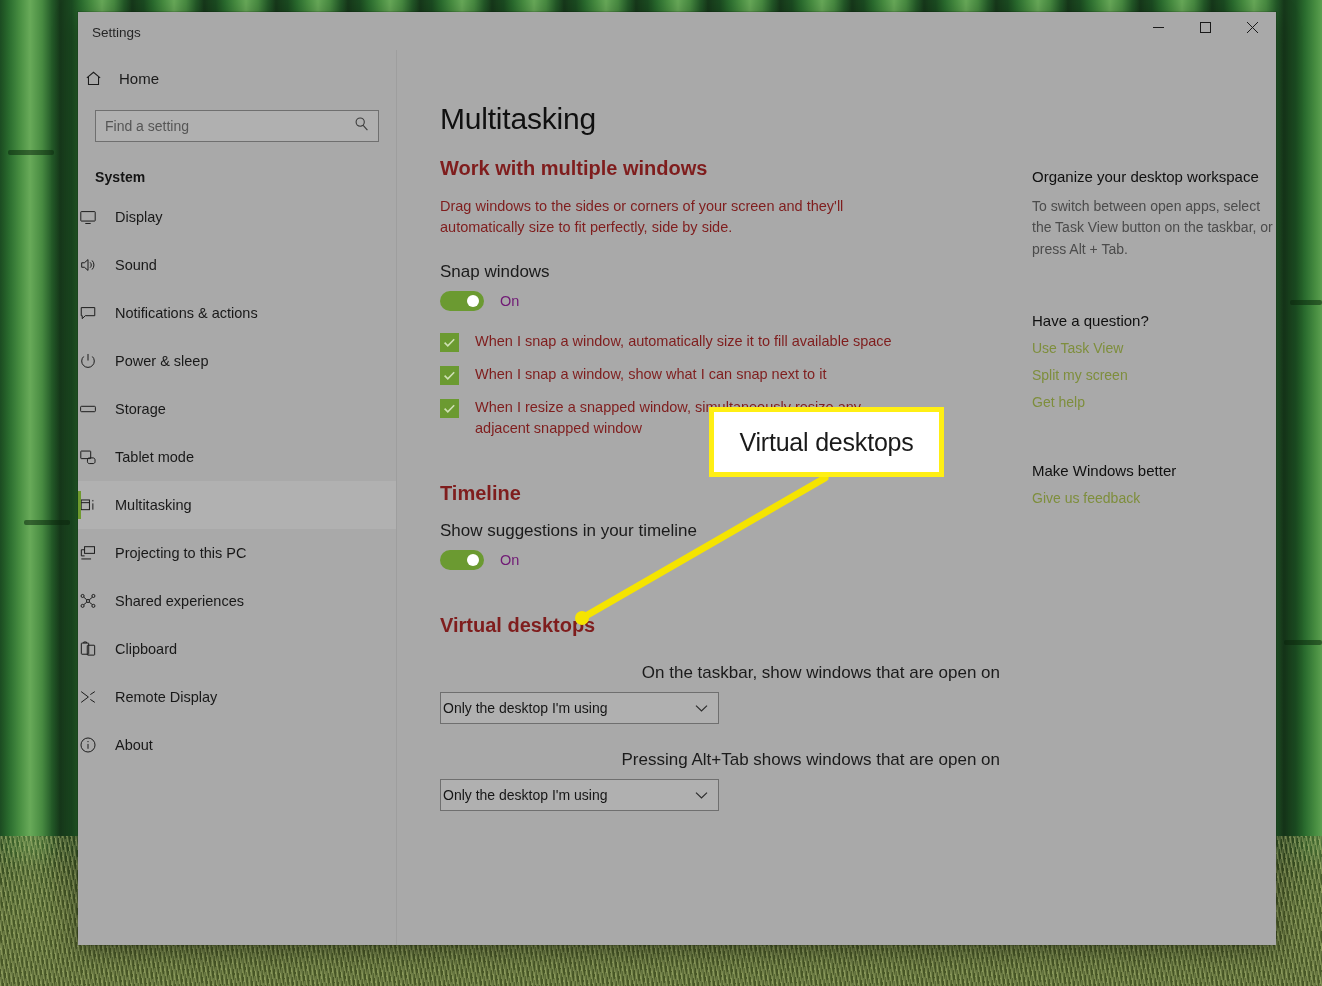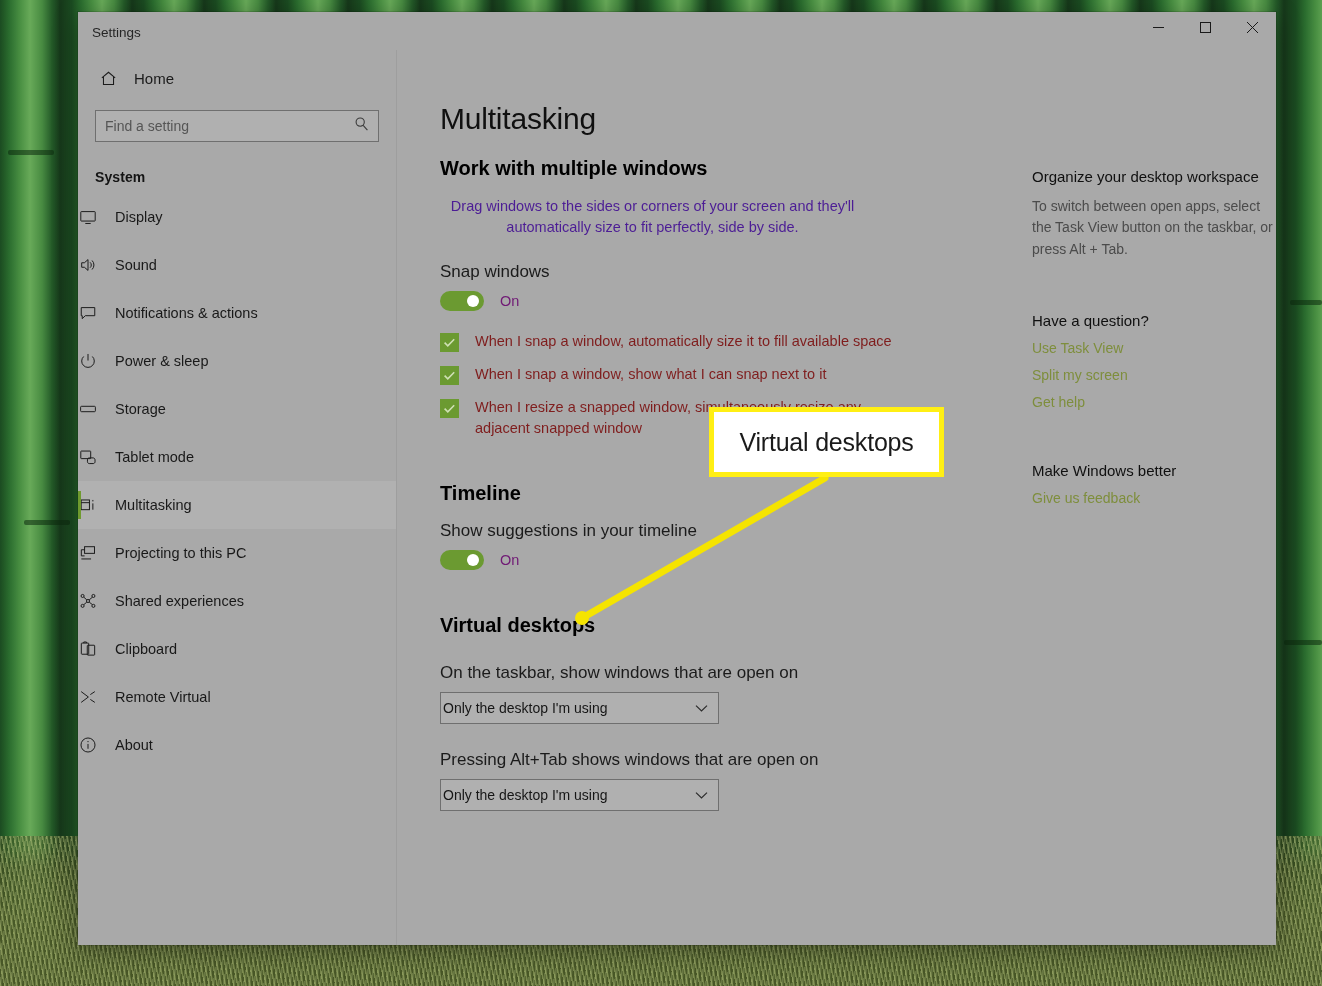--- a/index.html
+++ b/index.html
@@ -97,21 +97,21 @@
     flex: 0 0 319px;
     background: #a9a9a9;
     border-right: 1px solid #9e9e9e;
     padding-top: 8px;
     overflow: hidden;
   }
   .nav-home {
     display: flex; align-items: center;
     gap: 16px;
     height: 40px;
-    padding-left: 20px;
+    padding-left: 5px;
     cursor: default;
   }
   .nav-home .label { font-size: 15px; color: #1b1b1b; }
 
   .search-wrap {
     margin: 12px 17px 0 17px;
     height: 32px;
     background: #b0b0b0;
     border: 1px solid #6f6f6f;
     display: flex; align-items: center;
@@ -183,31 +183,30 @@
   }
   .page-title {
     font-size: 30px;
     font-weight: normal;
     color: #101010;
     letter-spacing: -0.2px;
     margin-bottom: 21px;
   }
   .sec-head {
     font-size: 20px;
-    color: #000000;
+    color: #7f1d1d;
     margin-bottom: 16px;
   }
   .sec-head.sub { margin-top: 44px; }
   .desc {
     font-size: 14.5px;
-    color: #4c1d95;
+    color: #7f1d1d;
     line-height: 1.45;
     width: 425px;
     margin-bottom: 24px;
-    text-align: center;
   }
   .field-label {
     font-size: 17px;
     color: #1b1b1b;
     margin-bottom: 9px;
   }
 
   
   .toggle-row { display: flex; align-items: center; gap: 16px; }
   .toggle {
@@ -245,21 +244,21 @@
   }
   .cbox svg { position: absolute; left: 2px; top: 2px; }
   .check-text {
     font-size: 14.5px;
     color: #7f1d1d;
     line-height: 1.42;
     max-width: 420px;
   }
 
   
-  .dd-block { margin-top: 26px; }
+  .dd-block { margin-top: 26px; text-align: right; }
   .dropdown {
     margin-top: 9px;
     width: 279px;
     height: 32px;
     background: #b0b0b0;
     border: 1px solid #6f6f6f;
     display: flex;
     align-items: center;
     padding: 0 2px;
     cursor: pointer;
@@ -493,21 +492,21 @@
           <span class="label">Clipboard</span>
         </li>
 
         <li class="nav-item">
           <span class="ico">
             <svg width="18" height="18" viewBox="0 0 20 20" fill="none" stroke="#1b1b1b" stroke-width="1.1">
               <path d="M2.4 4 L10.4 10 L2.4 16"></path>
               <path d="M17.6 4 L12.6 7.3 M17.6 16 L12.6 12.7"></path>
             </svg>
           </span>
-          <span class="label">Remote Virtual</span>
+          <span class="label">Remote Display</span>
         </li>
 
         <li class="nav-item">
           <span class="ico">
             <svg width="18" height="18" viewBox="0 0 20 20" fill="none" stroke="#1b1b1b" stroke-width="1.1">
               <circle cx="10" cy="10" r="7.8"></circle>
                 <path d="M10 8.8 V14.2"></path>
                 <circle cx="10" cy="6.2" r="0.75" fill="#1b1b1b" stroke="none"></circle>
             </svg>
           </span>

